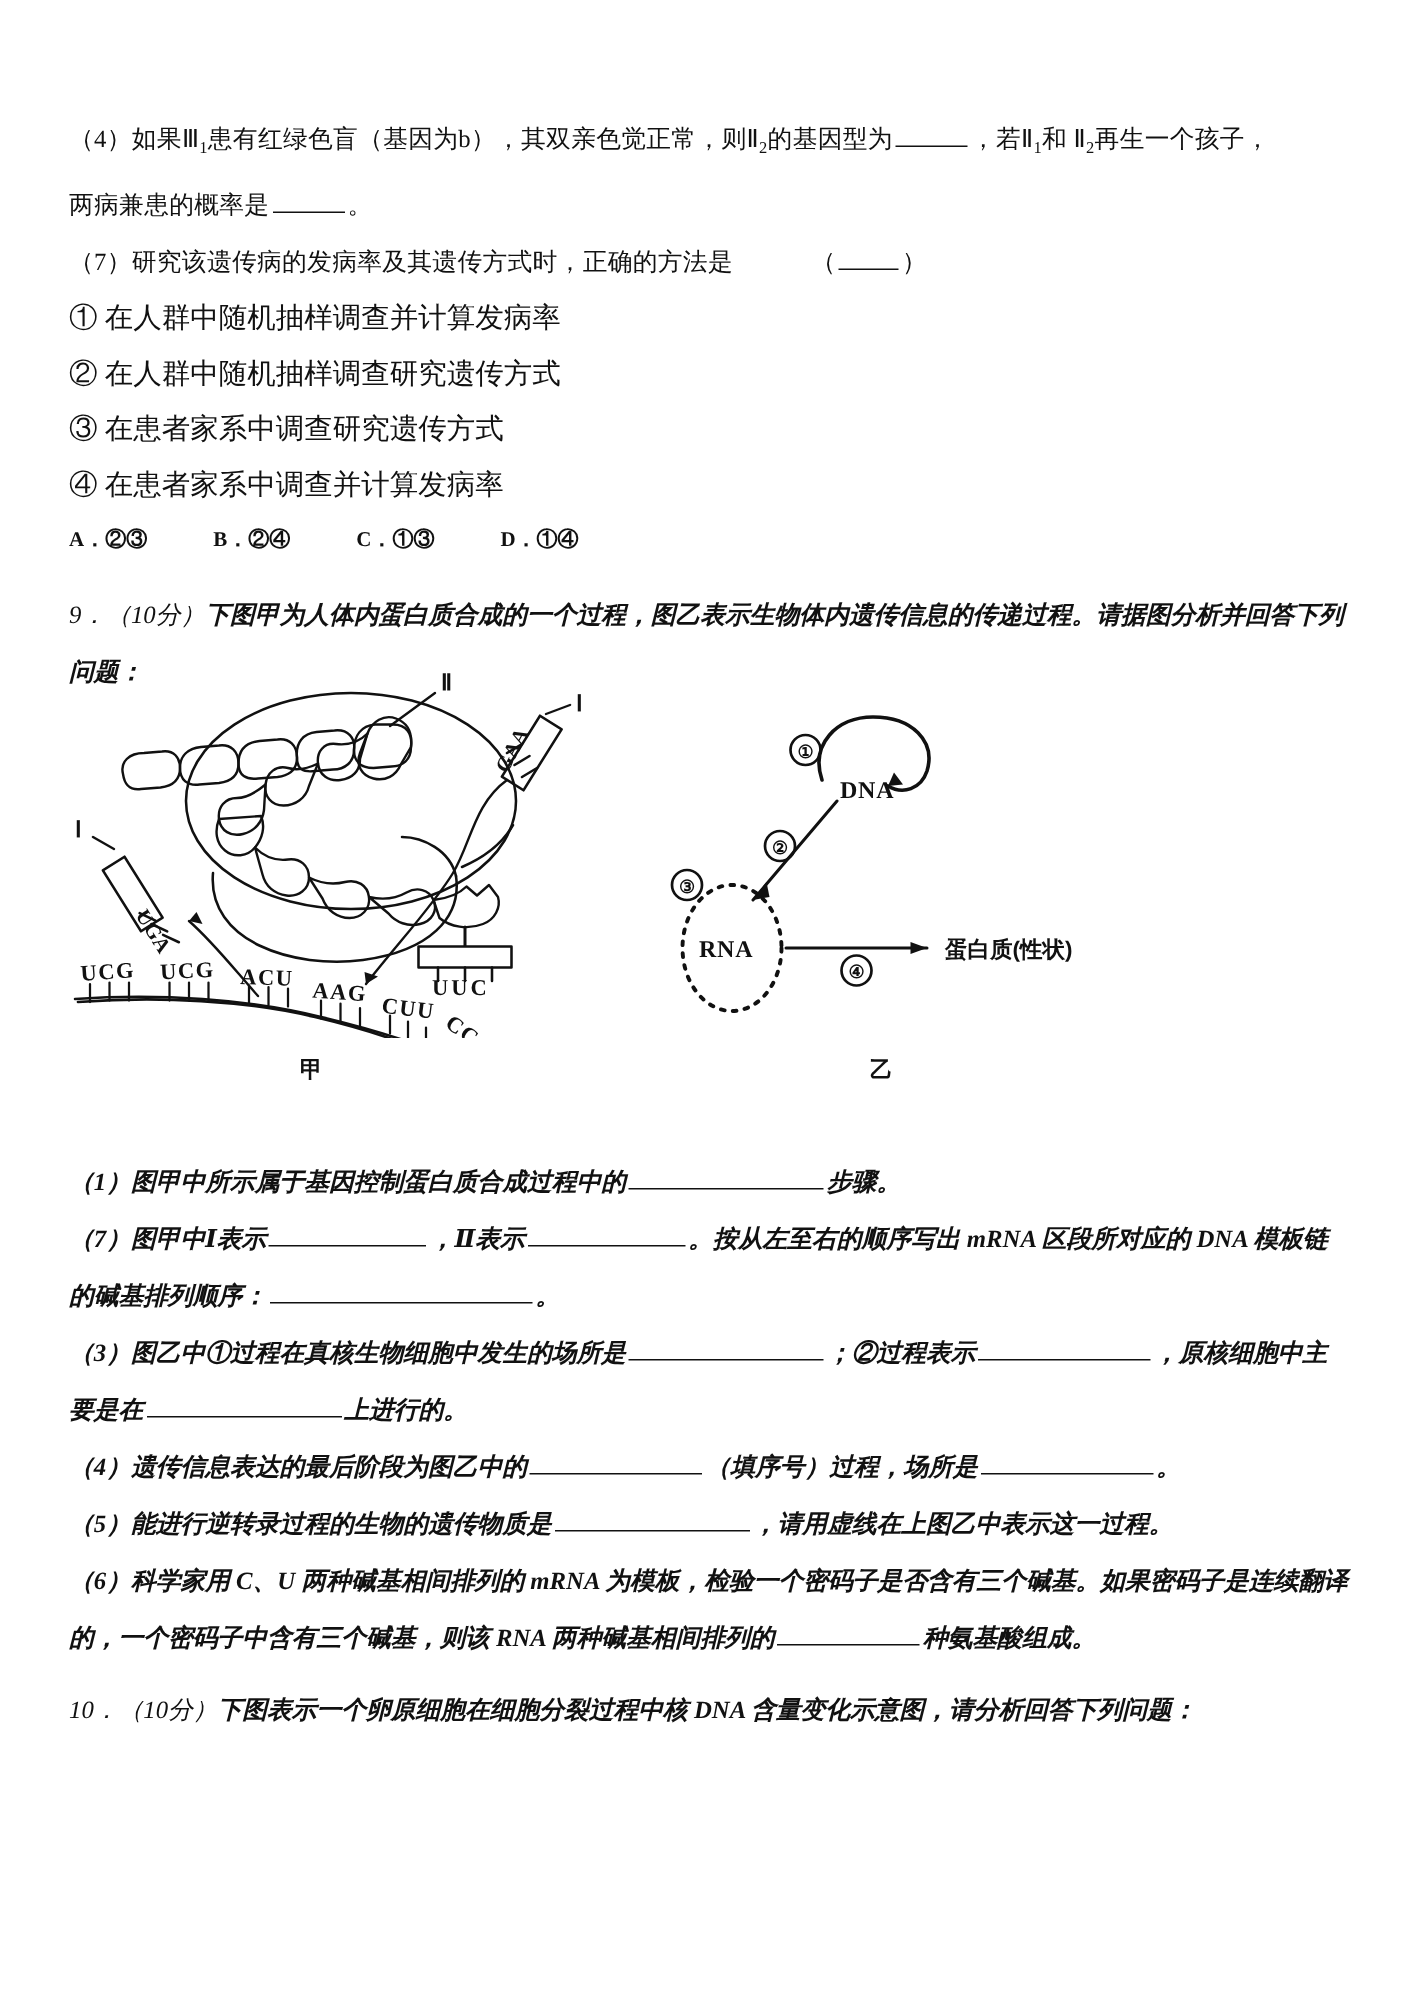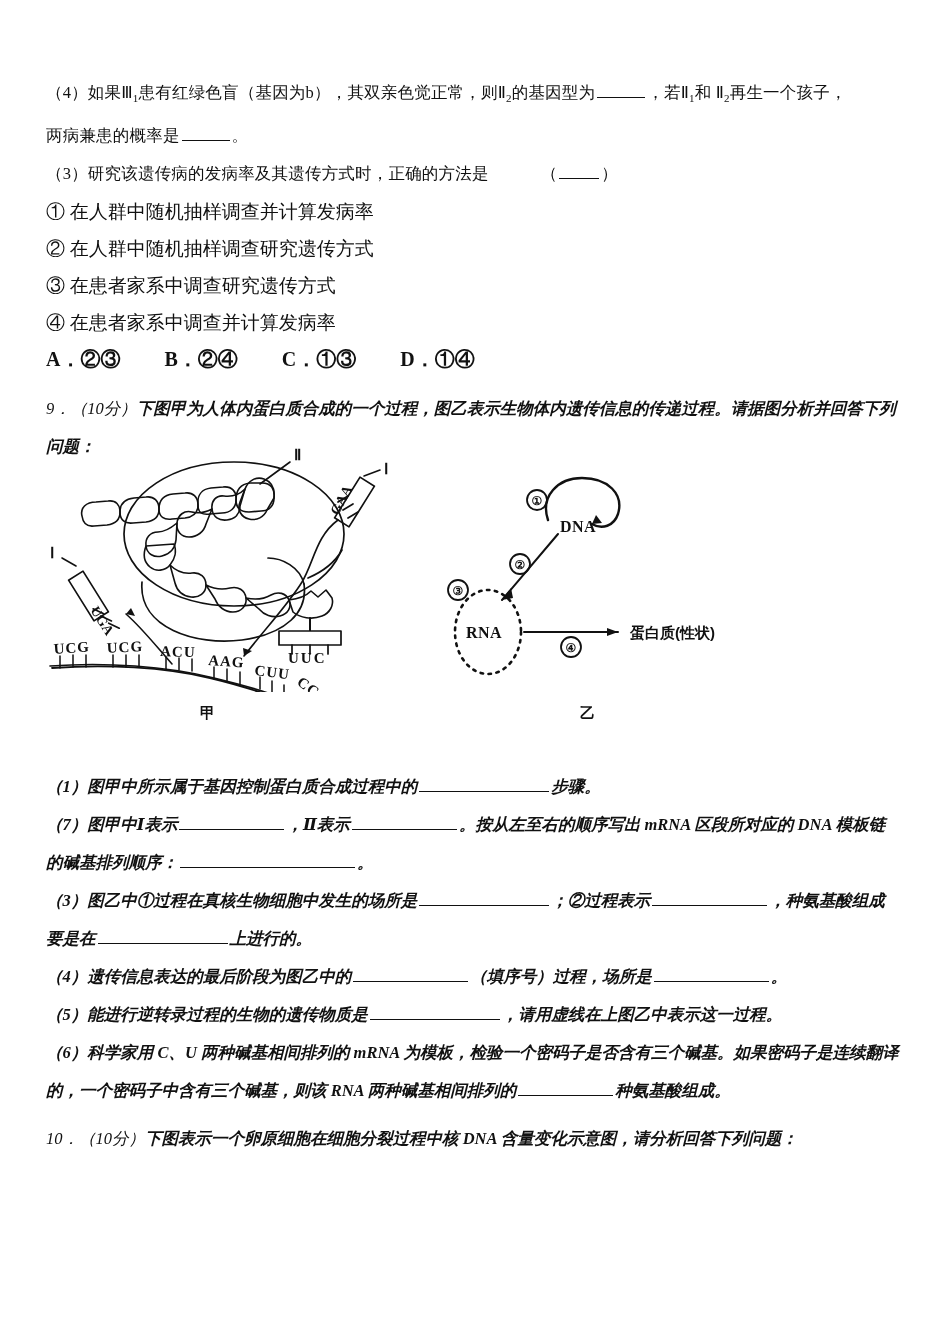--- a/index.html
+++ b/index.html
@@ -31,21 +31,21 @@
     color: #111;
     letter-spacing: 0.2px;
     text-align: justify;
   }
   .opt-line {
     font-size: 19px;
     line-height: 37px;
     color: #111;
   }
   .answers {
-    font-size: 20px;
+    font-size: 14px;
     line-height: 37px;
     font-weight: bold;
     color: #111;
   }
   .answers span.choice { display: inline-block; }
   .gap-a { display:inline-block; width: 52px; }
   .gap-b { display:inline-block; width: 44px; }
   .qhead {
     font-size: 16.5px;
     line-height: 38px;
@@ -98,21 +98,21 @@
 
     <div class="para">
       <span>（4）如果</span><span class="romen">Ⅲ</span><span class="sub">1</span><span>患有红绿色盲（基因为b），其双亲色觉正常，则</span><span class="romen">Ⅱ</span><span class="sub">2</span><span>的基因型为</span><span class="fillline w48"></span><span>，若</span><span class="romen">Ⅱ</span><span class="sub">1</span><span>和</span>&nbsp;<span class="romen">Ⅱ</span><span class="sub">2</span><span>再生一个孩子，</span>
     </div>
 
     <div class="para">
       <span>两病兼患的概率是</span><span class="fillline w48"></span><span>。</span>
     </div>
 
     <div class="para">
-      <span>（3）研究该遗传病的发病率及其遗传方式时，正确的方法是</span><span class="gap-a"></span><span>（</span><span class="fillline w40"></span><span>）</span>
+      <span>（7）研究该遗传病的发病率及其遗传方式时，正确的方法是</span><span class="gap-a"></span><span>（</span><span class="fillline w40"></span><span>）</span>
     </div>
 
     <div class="opt-line"><span>① 在人群中随机抽样调查并计算发病率</span></div>
     <div class="opt-line"><span>② 在人群中随机抽样调查研究遗传方式</span></div>
     <div class="opt-line"><span>③ 在患者家系中调查研究遗传方式</span></div>
     <div class="opt-line"><span>④ 在患者家系中调查并计算发病率</span></div>
 
     <div class="answers">
       <span class="choice"><span>A．</span><span>②③</span></span><span class="gap-b"></span><span class="choice"><span>B．</span><span>②④</span></span><span class="gap-b"></span><span class="choice"><span>C．</span><span>①③</span></span><span class="gap-b"></span><span class="choice"><span>D．</span><span>①④</span></span>
     </div>
@@ -129,21 +129,21 @@
     </div>
 
     <div class="qhead bold">
       <span>（7）图甲中Ⅰ表示</span><span class="fillline w105"></span><span>，Ⅱ表示</span><span class="fillline w105"></span><span>。按从左至右的顺序写出 mRNA 区段所对应的 DNA 模板链</span>
     </div>
     <div class="qhead bold">
       <span>的碱基排列顺序：</span><span class="fillline w175"></span><span>。</span>
     </div>
 
     <div class="qhead bold">
-      <span>（3）图乙中①过程在真核生物细胞中发生的场所是</span><span class="fillline w130"></span><span>；②过程表示</span><span class="fillline w115"></span><span>，种氨基酸组成</span>
+      <span>（3）图乙中①过程在真核生物细胞中发生的场所是</span><span class="fillline w130"></span><span>；②过程表示</span><span class="fillline w115"></span><span>，原核细胞中主</span>
     </div>
     <div class="qhead bold">
       <span>要是在</span><span class="fillline w130"></span><span>上进行的。</span>
     </div>
 
     <div class="qhead bold">
       <span>（4）遗传信息表达的最后阶段为图乙中的</span><span class="fillline w115"></span><span>（填序号）过程，场所是</span><span class="fillline w115"></span><span>。</span>
     </div>
 
     <div class="qhead bold">

